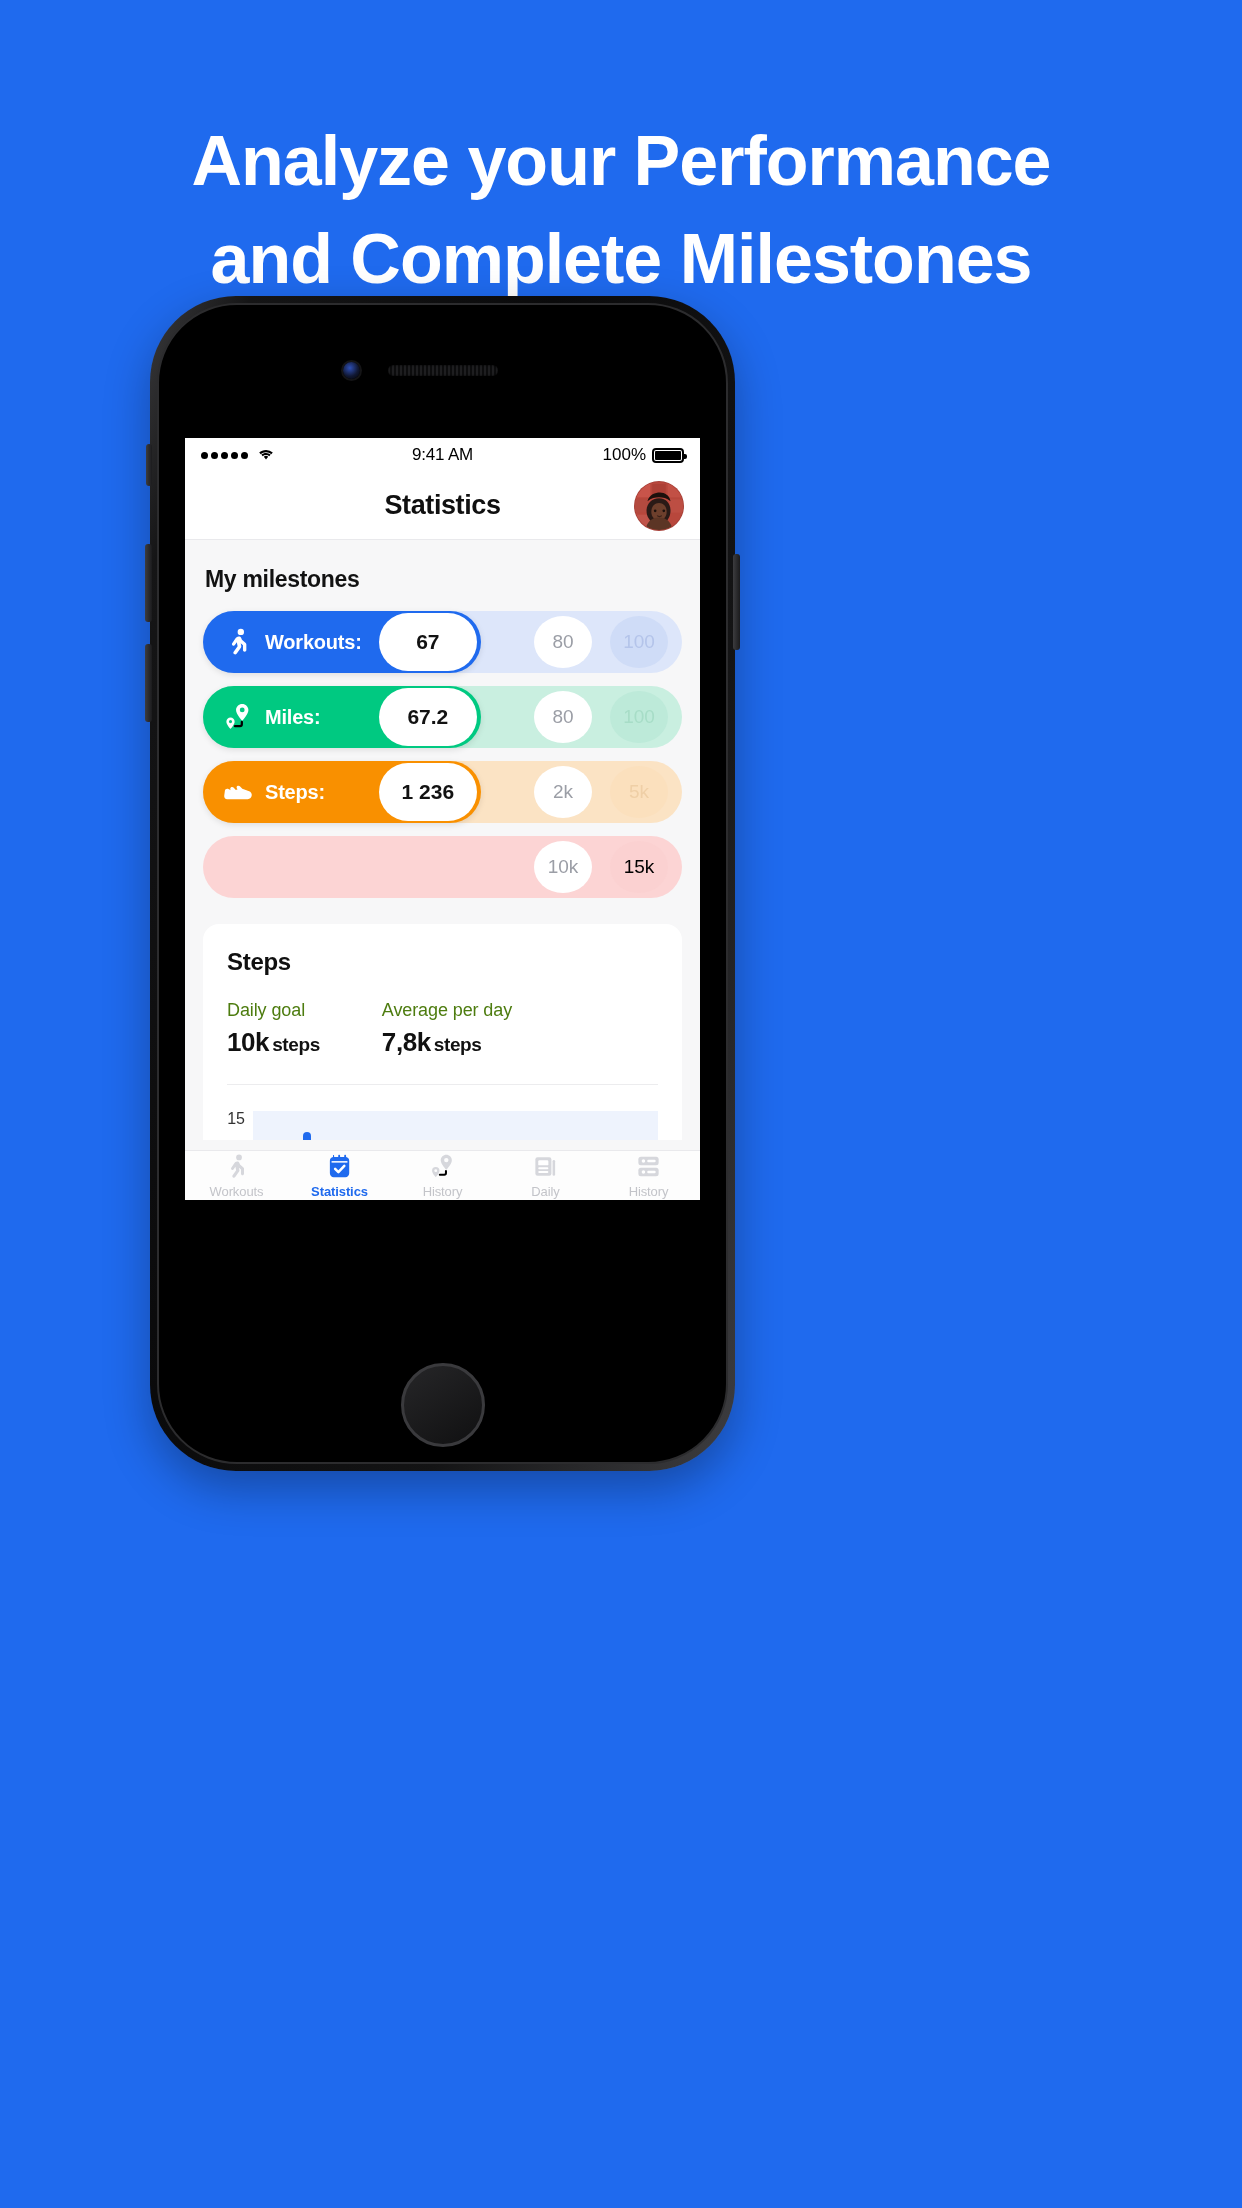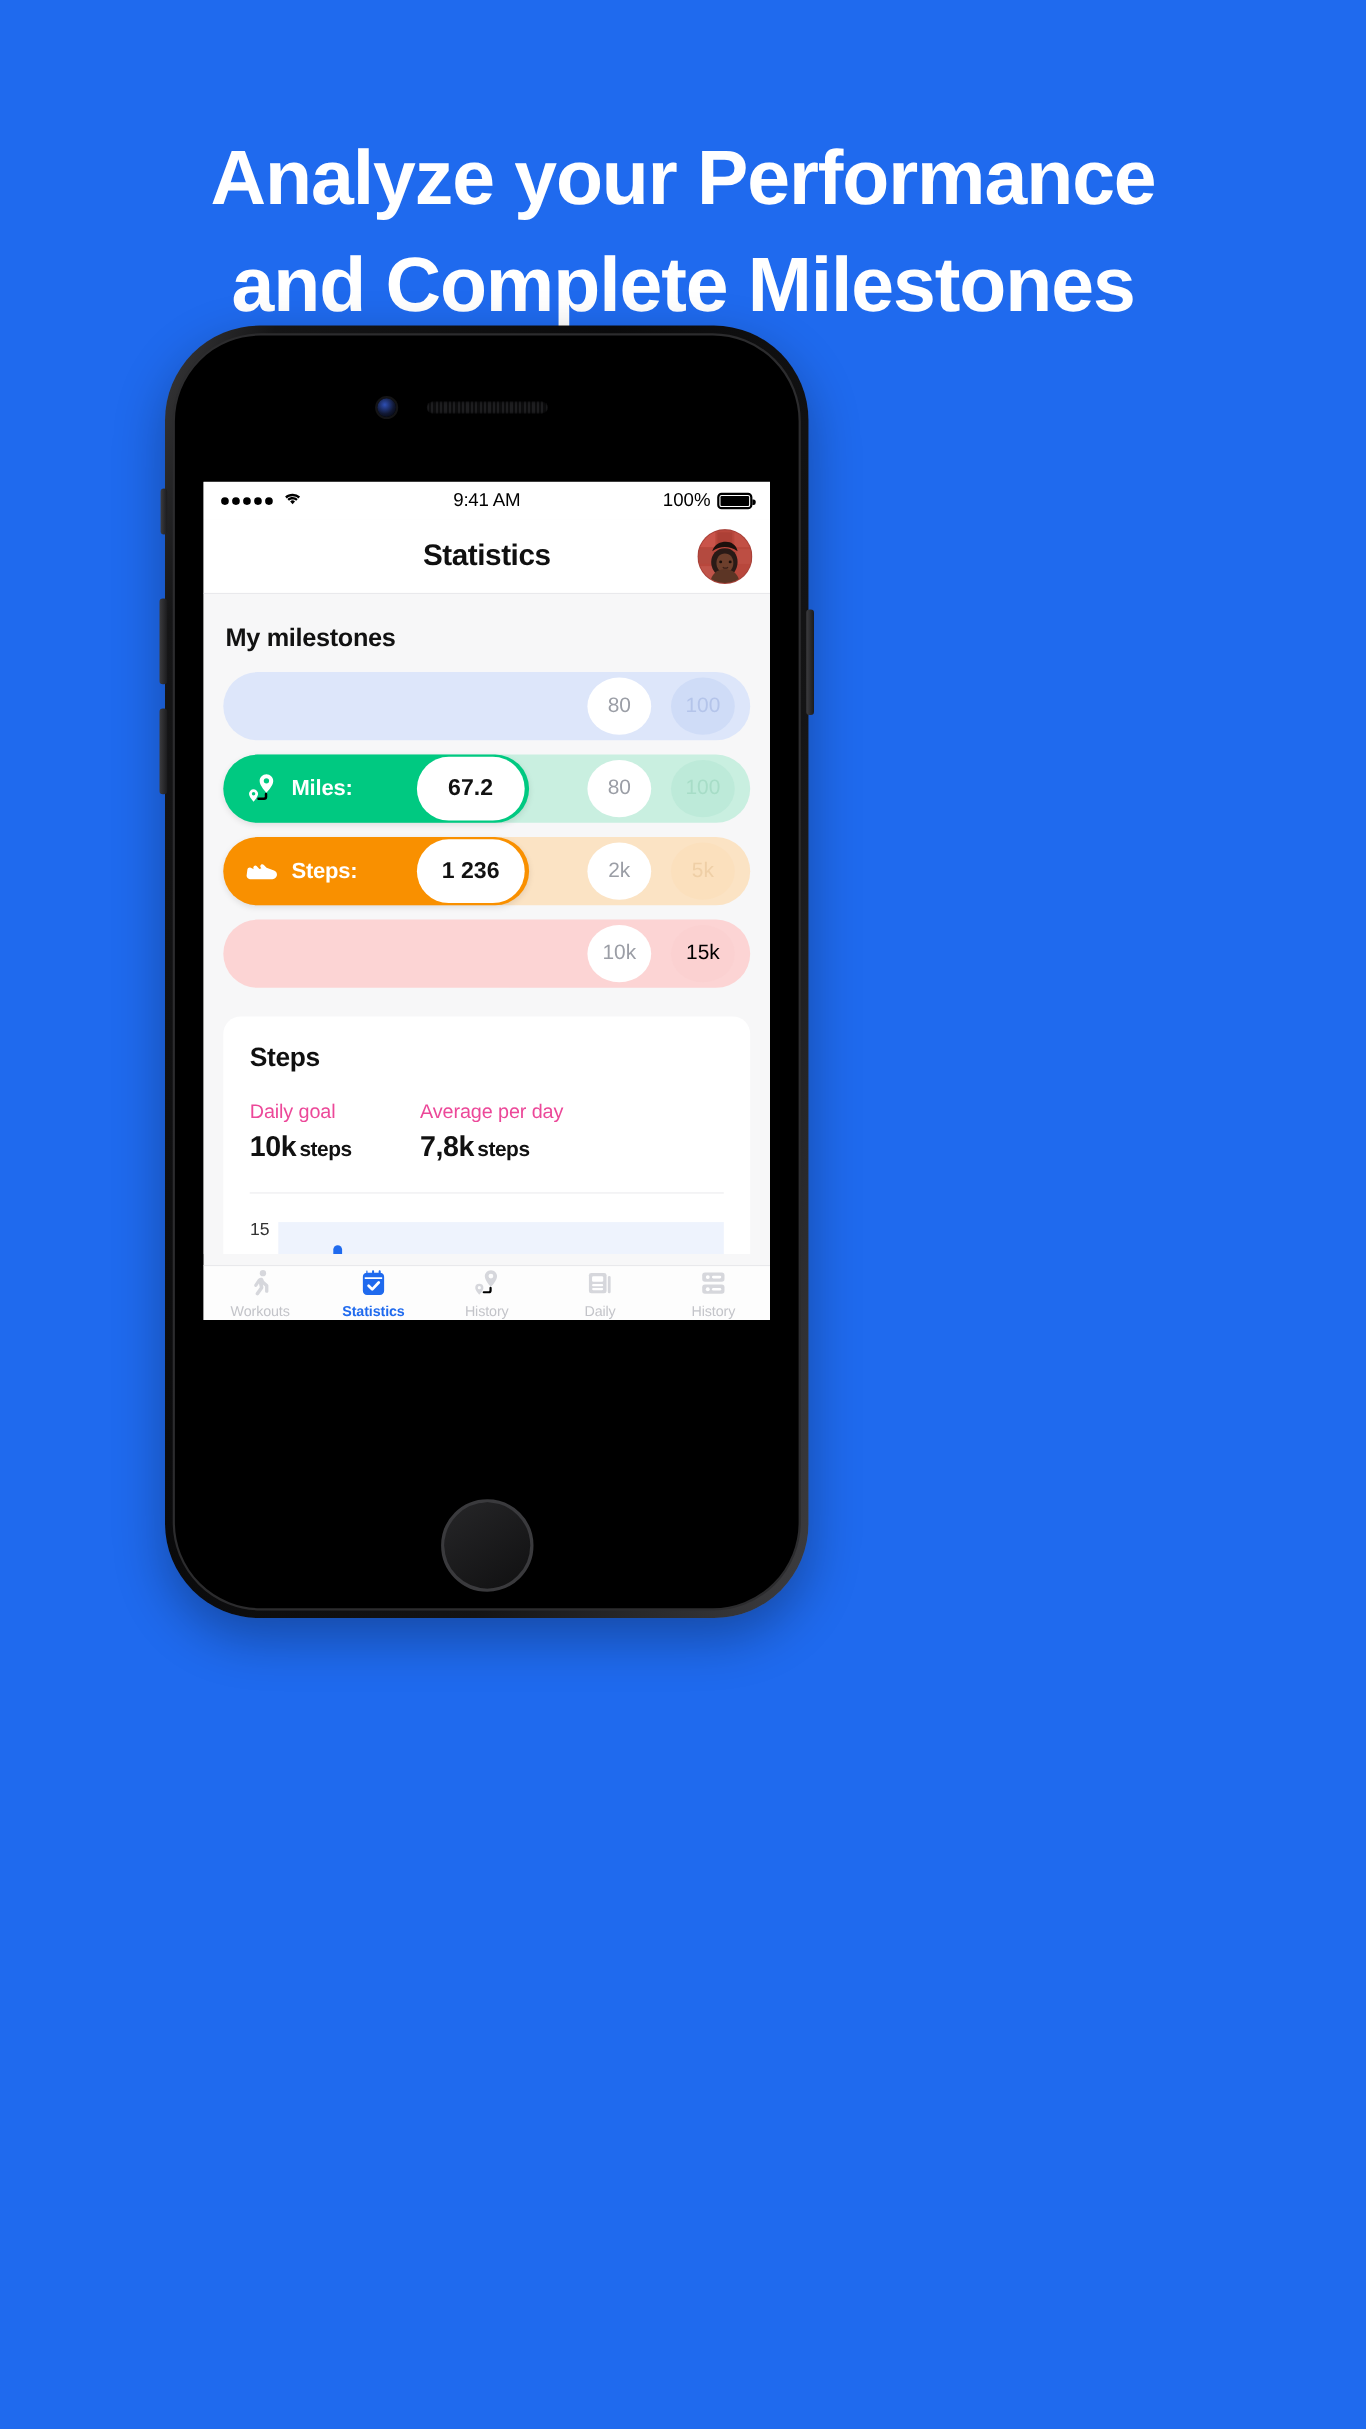--- a/index.html
+++ b/index.html
@@ -251,21 +251,21 @@
     font-size: 24px;
     font-weight: bold;
     color: #101010;
     letter-spacing: -0.3px;
   }
   .stats-row { display: flex; margin-top: 24px; }
   .stat-block { flex: 0 0 auto; }
   .stat-block.second { margin-left: 62px; }
   .stat-cap {
     font-size: 18px;
-    color: #ec4899;
+    color: #4d7c0f;
     letter-spacing: -0.1px;
   }
   .stat-val {
     margin-top: 6px;
     font-size: 26px;
     font-weight: bold;
     color: #111;
     letter-spacing: -0.4px;
   }
   .stat-val .unit { font-size: 19px; font-weight: 600; margin-left: 3px; }
@@ -394,20 +394,30 @@
     <div class="content">
 
       <div class="section-title">My milestones</div>
 
       <div id="milestone-list">
           <div class="milestone" style="background: rgb(221, 230, 250);">
             <div class="ms-marks">
               <div class="ms-mark" style="background: rgb(255, 255, 255); color: rgb(155, 158, 166);">80</div>
               <div class="ms-mark" style="background: rgb(207, 220, 247); color: rgb(180, 196, 234);">100</div>
             </div>
+            <div class="ms-fill" style="background: rgb(31, 106, 238); width: 58%; padding-right: 2px; box-shadow: rgba(0, 0, 0, 0.1) 0px 2px 6px;">
+              <div class="ms-icon">
+                <svg viewBox="0 0 32 32">
+                  <circle cx="19" cy="5.2" r="3.4"></circle>
+                  <path d="M16.6 10.1c-1.5.2-2.6 1-3.4 2.2l-3.4 5.1c-.5.8-.3 1.9.5 2.4.8.5 1.9.3 2.4-.5l2-3 .9 4.2-4.2 5.8c-.6.8-.4 2 .5 2.6.8.6 2 .4 2.6-.5l4.6-6.4c.4-.5.5-1.1.4-1.7l-.6-2.9 2.4 2.1v5.1c0 1 .8 1.8 1.8 1.8s1.8-.8 1.8-1.8v-6c0-.6-.2-1.1-.7-1.5l-4-3.5-.9-2.1c-.5-1.1-1.5-1.6-2.7-1.4z"></path>
+                </svg>
+              </div>
+              <div class="ms-label">Workouts:</div>
+              <div class="ms-bubble" style="margin-left: auto;">67</div>
+            </div>
           </div>
           <div class="milestone" style="background: rgb(201, 239, 224);">
             <div class="ms-marks">
               <div class="ms-mark" style="background: rgb(255, 255, 255); color: rgb(155, 158, 166);">80</div>
               <div class="ms-mark" style="background: rgb(189, 234, 217); color: rgb(167, 221, 199);">100</div>
             </div>
             <div class="ms-fill" style="background: rgb(0, 201, 129); width: 58%; padding-right: 2px; box-shadow: rgba(0, 0, 0, 0.1) 0px 2px 6px;">
               <div class="ms-icon">
                 <svg viewBox="0 0 32 32">
                   <path d="M20.5 2c-3.6 0-6.6 2.9-6.6 6.5 0 4.7 6.6 11.4 6.6 11.4s6.6-6.7 6.6-11.4C27.1 4.9 24.1 2 20.5 2zm0 9a2.6 2.6 0 1 1 0-5.2 2.6 2.6 0 0 1 0 5.2z"></path>

